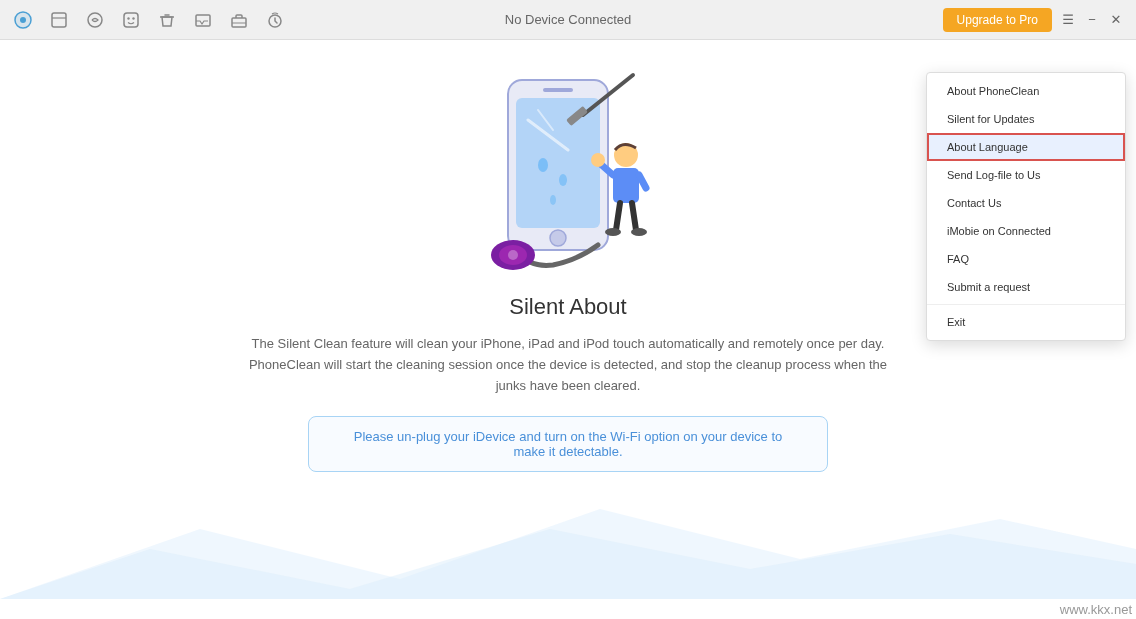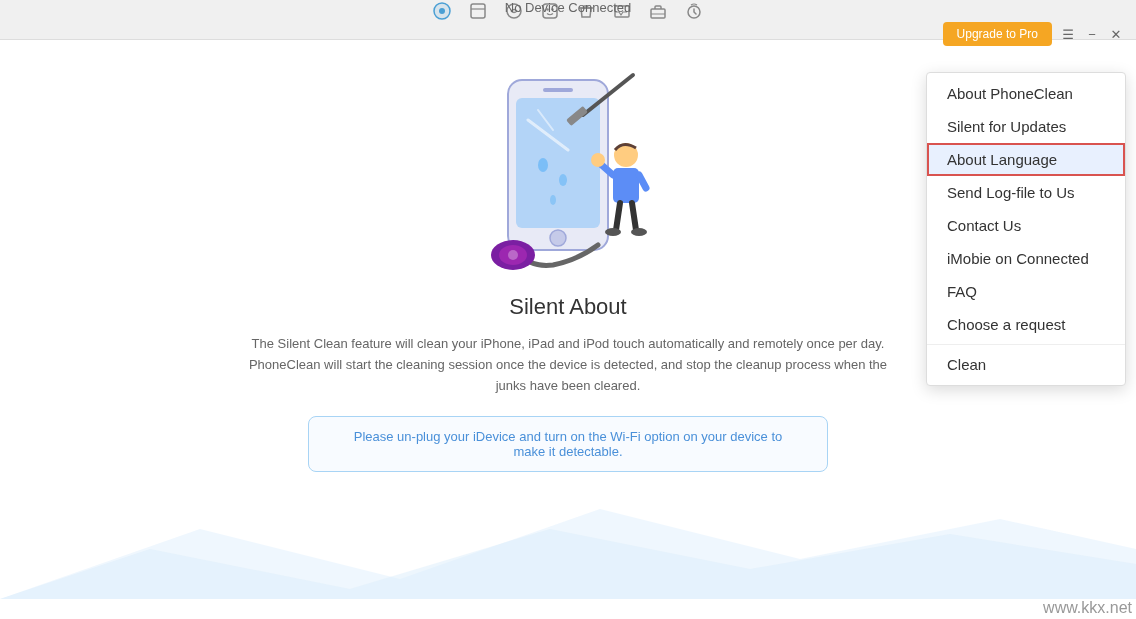--- a/index.html
+++ b/index.html
@@ -16,21 +16,20 @@
     .titlebar {
       display: flex;
       align-items: center;
       justify-content: space-between;
       background: #f0f0f0;
       border-bottom: 1px solid #ddd;
       height: 40px;
       padding: 0 12px;
       position: relative;
       z-index: 1;
-      flex-direction: column;
     }
     .titlebar-left {
       display: flex;
       align-items: center;
       gap: 14px;
     }
     .nav-icon {
       width: 22px;
       height: 22px;
       display: flex;
@@ -142,42 +141,42 @@
       background: white;
       border: 1px solid #ddd;
       border-radius: 4px;
       box-shadow: 0 4px 16px rgba(0,0,0,0.15);
       z-index: 100;
       min-width: 200px;
       padding: 4px 0;
     }
     .dropdown-item {
       padding: 8px 20px;
-      font-size: 15px;
+      font-size: 11px;
       color: #333;
       cursor: pointer;
       white-space: nowrap;
     }
     .dropdown-item.highlighted {
       background: #e8f0fe;
       outline: 2px solid #d9534f;
       outline-offset: -2px;
     }
     .dropdown-divider {
       border: none;
       border-top: 1px solid #eee;
       margin: 3px 0;
     }
 
     
     .watermark {
       position: absolute;
       bottom: 2px;
       right: 4px;
-      font-size: 16px;
+      font-size: 13px;
       color: #999;
     }
   </style>
 </head>
 <body>
 
 <div class="titlebar">
   <div class="titlebar-left">
     <div class="nav-icon active">
       <svg width="20" height="20" viewBox="0 0 20 20" fill="none">
@@ -311,20 +310,20 @@
   </div>
 
   <div class="dropdown-menu">
     <div class="dropdown-item">About PhoneClean</div>
     <div class="dropdown-item">Silent for Updates</div>
     <div class="dropdown-item highlighted">About Language</div>
     <div class="dropdown-item">Send Log-file to Us</div>
     <div class="dropdown-item">Contact Us</div>
     <div class="dropdown-item">iMobie on Connected</div>
     <div class="dropdown-item">FAQ</div>
-    <div class="dropdown-item">Choose a request</div>
+    <div class="dropdown-item">Submit a request</div>
     <hr class="dropdown-divider">
-    <div class="dropdown-item">Clean</div>
+    <div class="dropdown-item">Exit</div>
   </div>
 
 </div>
 
 <div class="watermark">www.kkx.net</div>
 
 </body></html>

